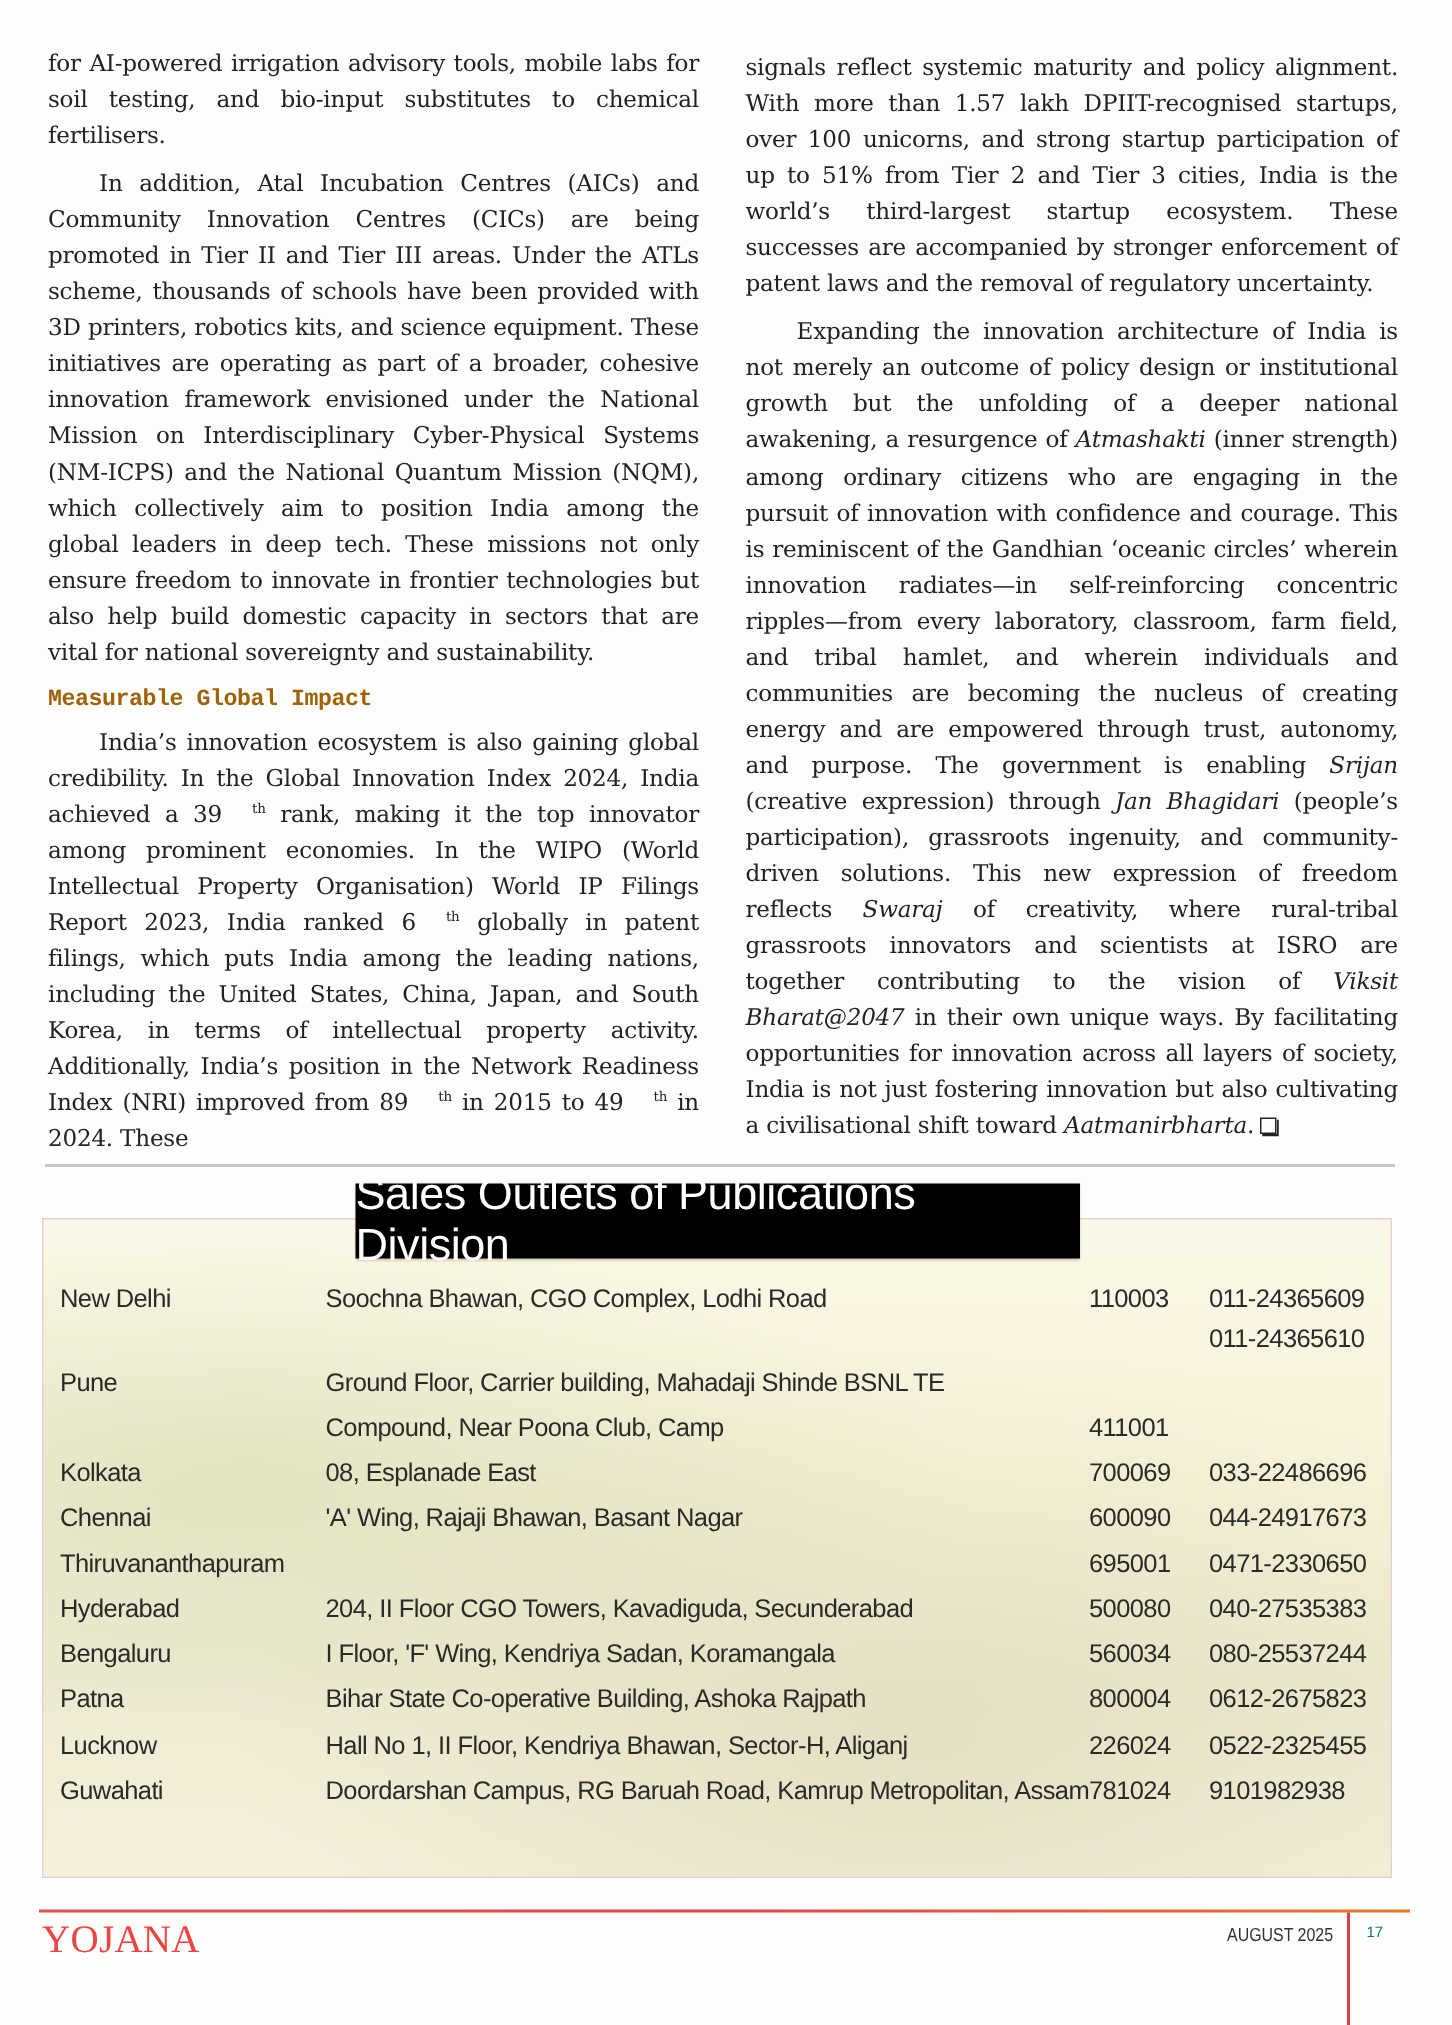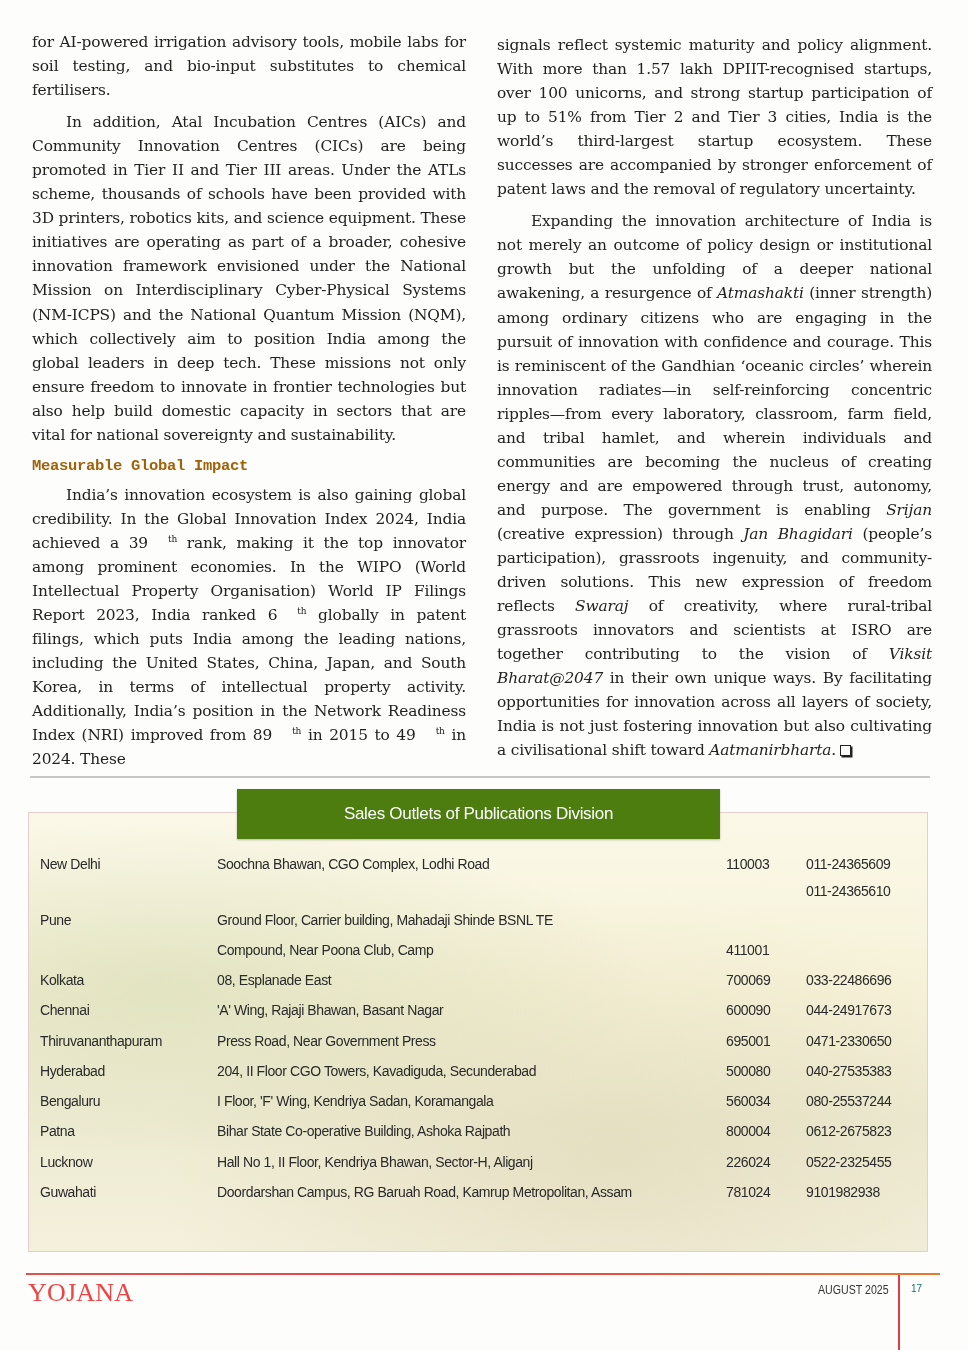--- a/index.html
+++ b/index.html
@@ -26,25 +26,25 @@
   .outlets-box {
     position: absolute; left: 28px; top: 812px; width: 898px; height: 438px;
     border: 1px solid #e4cfcf;
     background:
       radial-gradient(ellipse at 65% 80%, rgba(210,200,160,0.35), transparent 55%),
       radial-gradient(ellipse at 15% 40%, rgba(190,200,150,0.35), transparent 45%),
       linear-gradient(180deg, #fbf8e8 0%, #f6f2d8 40%, #eeebd2 70%, #f4f0dc 100%);
   }
   .outlets-banner {
     position: absolute; left: 237px; top: 789px; width: 483px; height: 50px;
-    background: #4d7c0f; color: #fff; display: flex; align-items: center; justify-content: center;
-    font-family: "Liberation Sans", "DejaVu Sans", sans-serif; font-size: 17px; font-weight: normal;
+    background: #000000; color: #fff; display: flex; align-items: center; justify-content: center;
+    font-family: "Liberation Sans", "DejaVu Sans", sans-serif; font-size: 30px; font-weight: normal;
     letter-spacing: -0.3px; box-shadow: 0 1px 2px rgba(0,0,0,0.25);
   }
-  .outlets-table { position: absolute; left: 40px; top: 856px; width: 880px; font-family: "Liberation Sans", "DejaVu Sans", sans-serif; font-size: 14px; color: #2a2a2a; letter-spacing: -0.4px; }
+  .outlets-table { position: absolute; left: 40px; top: 856px; width: 880px; font-family: "Liberation Sans", "DejaVu Sans", sans-serif; font-size: 17px; color: #2a2a2a; letter-spacing: -0.4px; }
   .o-row { position: relative; height: 30.3px; }
   .o-city { position: absolute; left: 0; top: 0; }
   .o-addr { position: absolute; left: 177px; top: 0; white-space: nowrap; }
   .o-pin { position: absolute; left: 686px; top: 0; }
   .o-phone { position: absolute; left: 766px; top: 0; }
   .o-row.tall { height: 56px; }
   .o-row.pune { height: 60px; }
   .o-row.pune .o-addr2 { position: absolute; left: 177px; top: 30px; white-space: nowrap; }
   .o-row.pune .o-pin { top: 30px; }
   .o-row .o-phone2 { position: absolute; left: 766px; top: 27px; }
@@ -96,21 +96,20 @@
     <span class="o-phone">033-22486696</span>
   </div>
   <div class="o-row">
     <span class="o-city">Chennai</span>
     <span class="o-addr">'A' Wing, Rajaji Bhawan, Basant Nagar</span>
     <span class="o-pin">600090</span>
     <span class="o-phone">044-24917673</span>
   </div>
   <div class="o-row">
     <span class="o-city">Thiruvananthapuram</span>
-    <span class="o-addr">Press Road, Near Government Press</span>
     <span class="o-pin">695001</span>
     <span class="o-phone">0471-2330650</span>
   </div>
   <div class="o-row">
     <span class="o-city">Hyderabad</span>
     <span class="o-addr">204, II Floor CGO Towers, Kavadiguda, Secunderabad</span>
     <span class="o-pin">500080</span>
     <span class="o-phone">040-27535383</span>
   </div>
   <div class="o-row">

